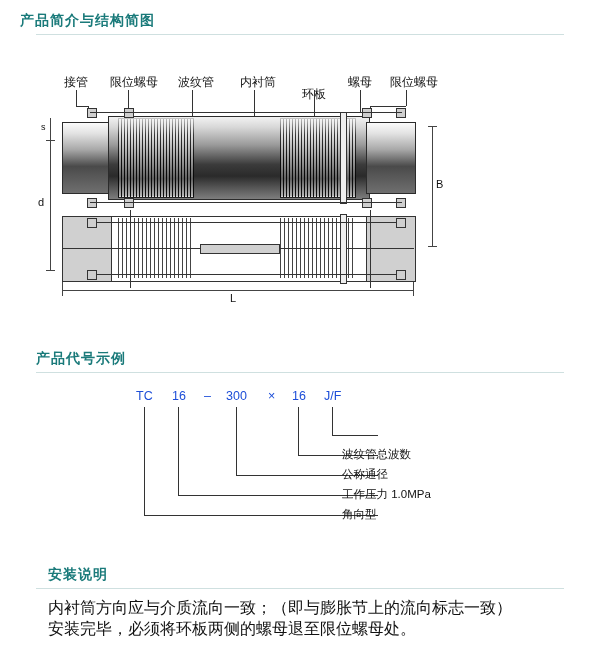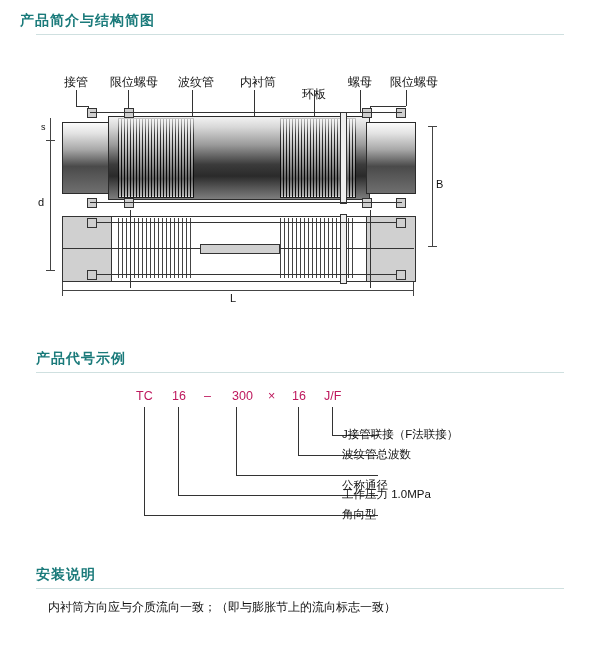--- a/index.html
+++ b/index.html
@@ -130,21 +130,21 @@
     left: 40px;
     top: 375px;
     width: 520px;
     height: 160px;
     font-size: 12px;
   }
   .code-token {
     position: absolute;
     font-size: 12.5px;
     white-space: nowrap;
-    color: #be185d;
+    color: #1d4ed8;
   }
   .code-desc {
     position: absolute;
     font-size: 11.5px;
     white-space: nowrap;
     color: #111;
   }
   .vstem {
     position: absolute;
     width: 1px;
@@ -155,21 +155,21 @@
     height: 1px;
     background: #333;
   }
 
   
   #notes {
     position: absolute;
     left: 48px;
     top: 597px;
     width: 520px;
-    font-size: 12px;
+    font-size: 16px;
     line-height: 21px;
     color: #111;
   }
   .note-line { white-space: nowrap; }
 </style>
 </head>
 <body>
 
 <div class="section-title" style="left:20px; top:12px;">产品简介与结构简图</div>
 <div class="title-underline" style="left:36px; top:34px; width:528px;"></div>
@@ -264,45 +264,45 @@
 </div>
 
 <div class="section-title" style="left:36px; top:350px;">产品代号示例</div>
 <div class="title-underline" style="left:36px; top:372px; width:528px;"></div>
 
 <div id="codeblock">
 
   <div class="code-token" style="left:96px; top:14px;">TC</div>
   <div class="code-token" style="left:132px; top:14px;">16</div>
   <div class="code-token" style="left:164px; top:14px;">–</div>
-  <div class="code-token" style="left:192px; top:14px;">300</div>
+  <div class="code-token" style="left:186px; top:14px;">300</div>
   <div class="code-token" style="left:228px; top:14px;">×</div>
   <div class="code-token" style="left:252px; top:14px;">16</div>
   <div class="code-token" style="left:284px; top:14px;">J/F</div>
 
   <div class="vstem" style="left:292px; top:32px; height:28px;"></div>
   <div class="hstem" style="left:292px; top:60px; width:46px;"></div>
 
   <div class="vstem" style="left:258px; top:32px; height:48px;"></div>
   <div class="hstem" style="left:258px; top:80px; width:80px;"></div>
 
   <div class="vstem" style="left:196px; top:32px; height:68px;"></div>
   <div class="hstem" style="left:196px; top:100px; width:142px;"></div>
 
   <div class="vstem" style="left:138px; top:32px; height:88px;"></div>
   <div class="hstem" style="left:138px; top:120px; width:200px;"></div>
 
   <div class="vstem" style="left:104px; top:32px; height:108px;"></div>
   <div class="hstem" style="left:104px; top:140px; width:234px;"></div>
 
-  <div class="code-desc" style="left:302px; top:52px;">J接管联接（F法联接）</div>
   <div class="code-desc" style="left:302px; top:72px;">波纹管总波数</div>
-  <div class="code-desc" style="left:302px; top:92px;margin-top:11px;">公称通径</div>
+  <div class="code-desc" style="left:302px; top:92px;">公称通径</div>
   <div class="code-desc" style="left:302px; top:112px;">工作压力 1.0MPa</div>
   <div class="code-desc" style="left:302px; top:132px;">角向型</div>
 </div>
 
-<div class="section-title" style="left:36px; top:566px;text-align:center;">安装说明</div>
+<div class="section-title" style="left:48px; top:566px;text-align:center;">安装说明</div>
 <div class="title-underline" style="left:36px; top:588px; width:528px;"></div>
 
 <div id="notes">
   <div class="note-line">内衬筒方向应与介质流向一致；（即与膨胀节上的流向标志一致）</div>
+  <div class="note-line">安装完毕，必须将环板两侧的螺母退至限位螺母处。</div>
 </div>
 
 </body></html>

